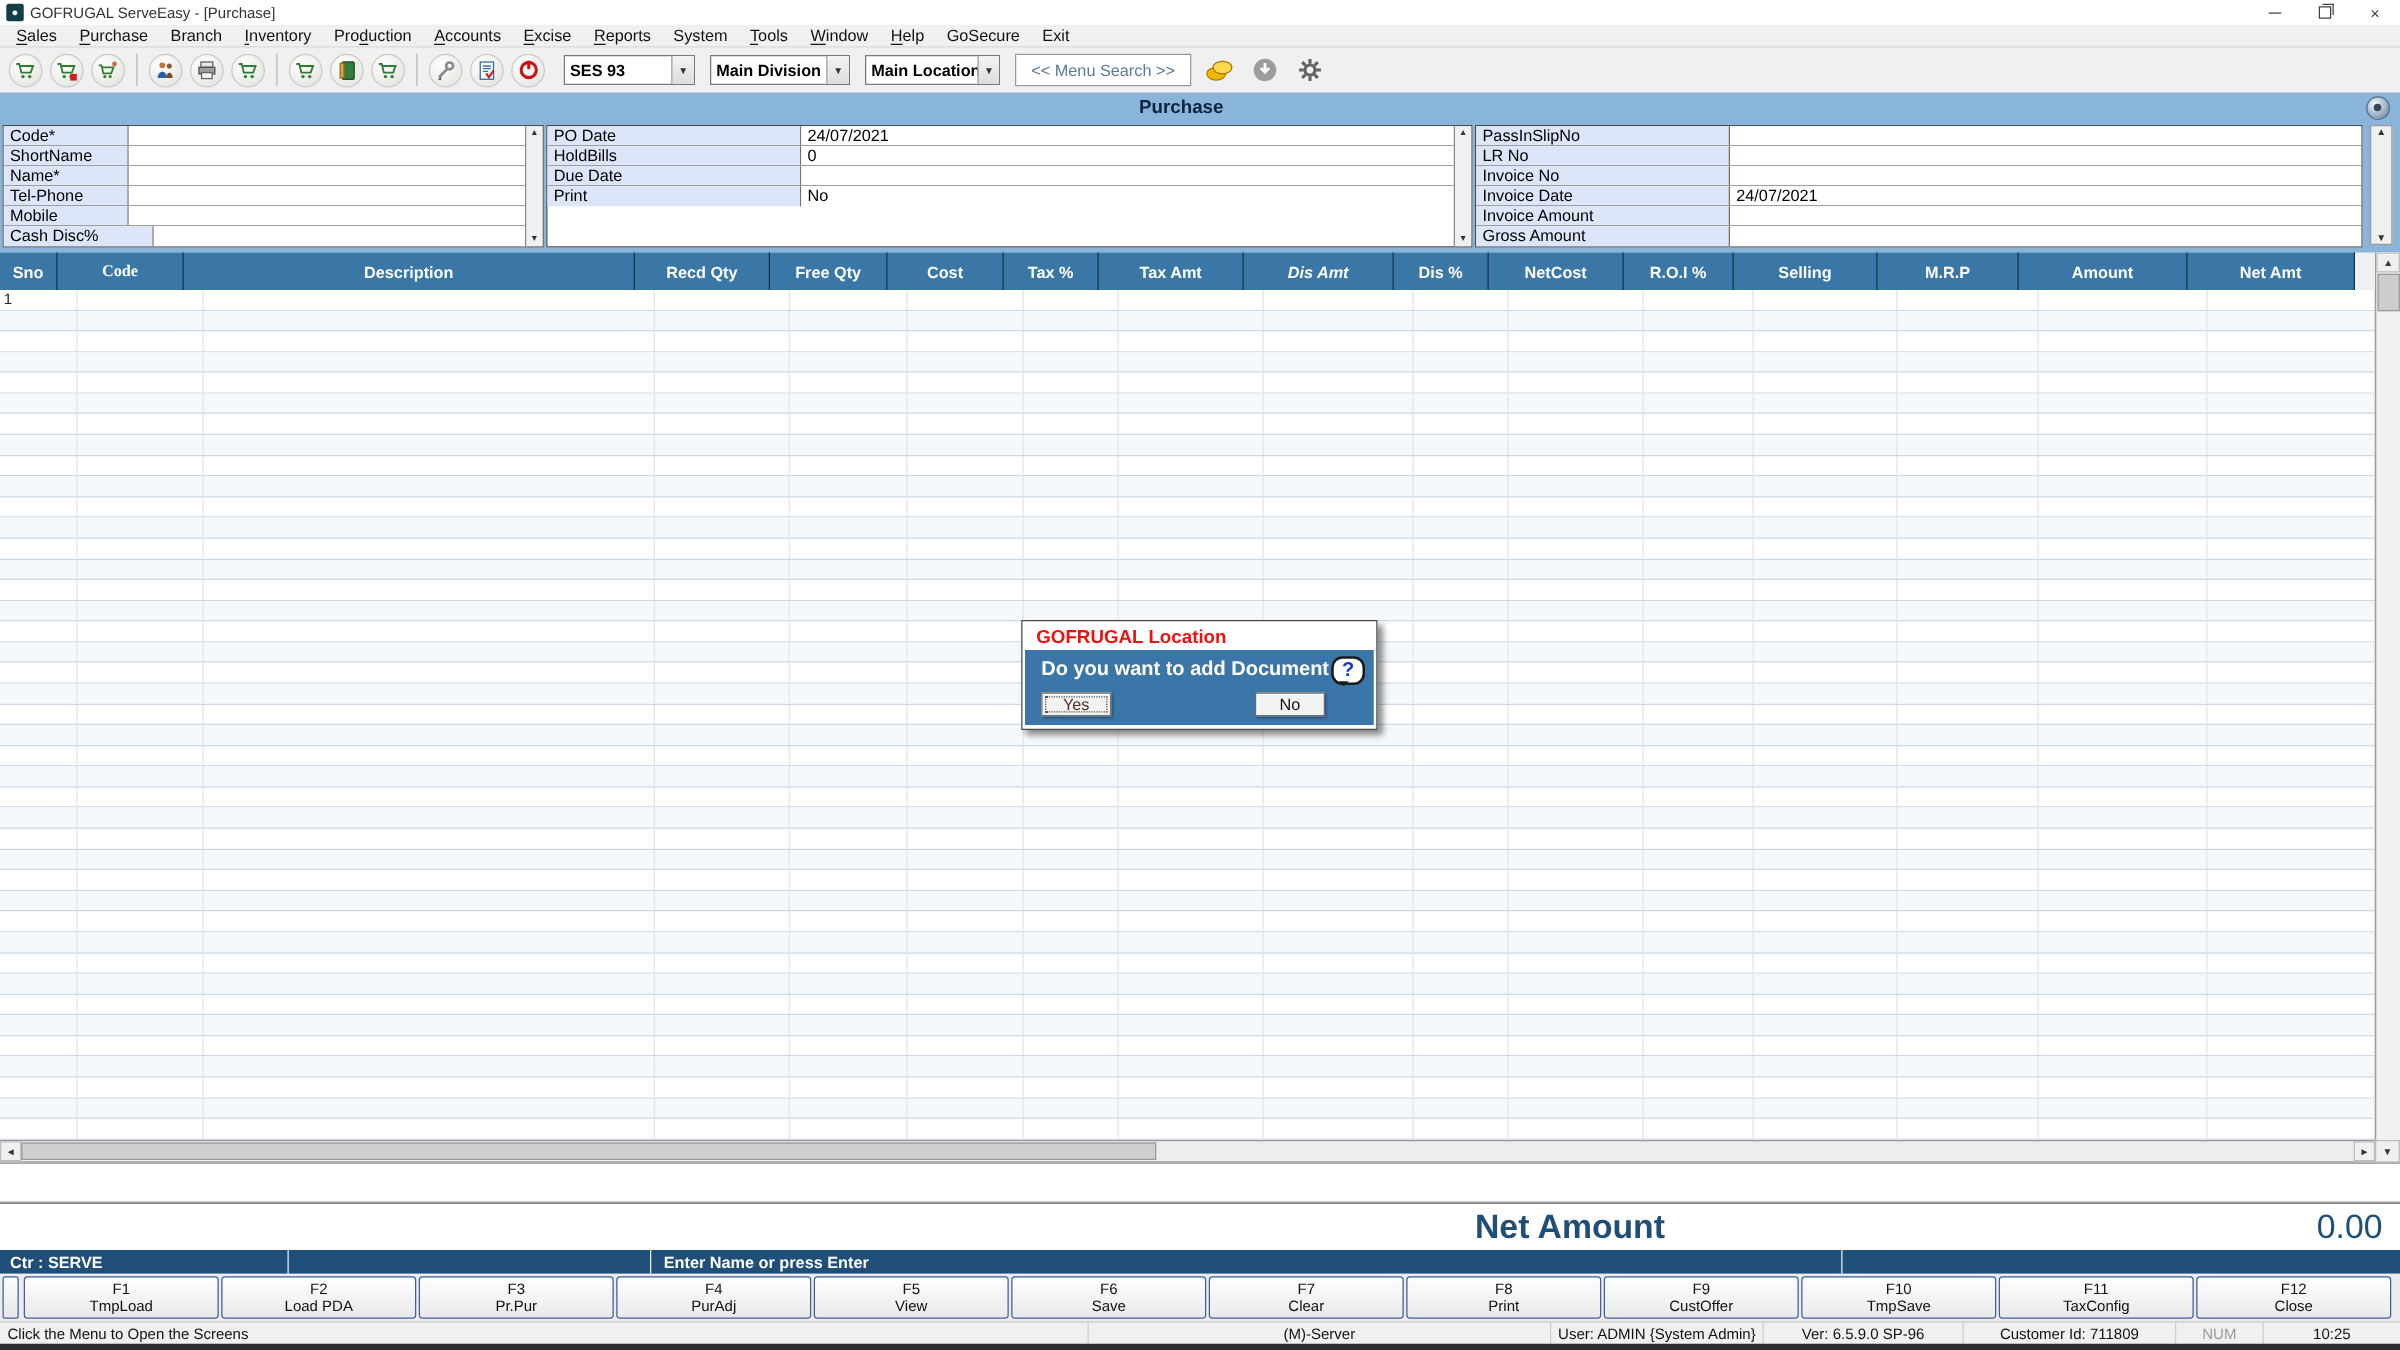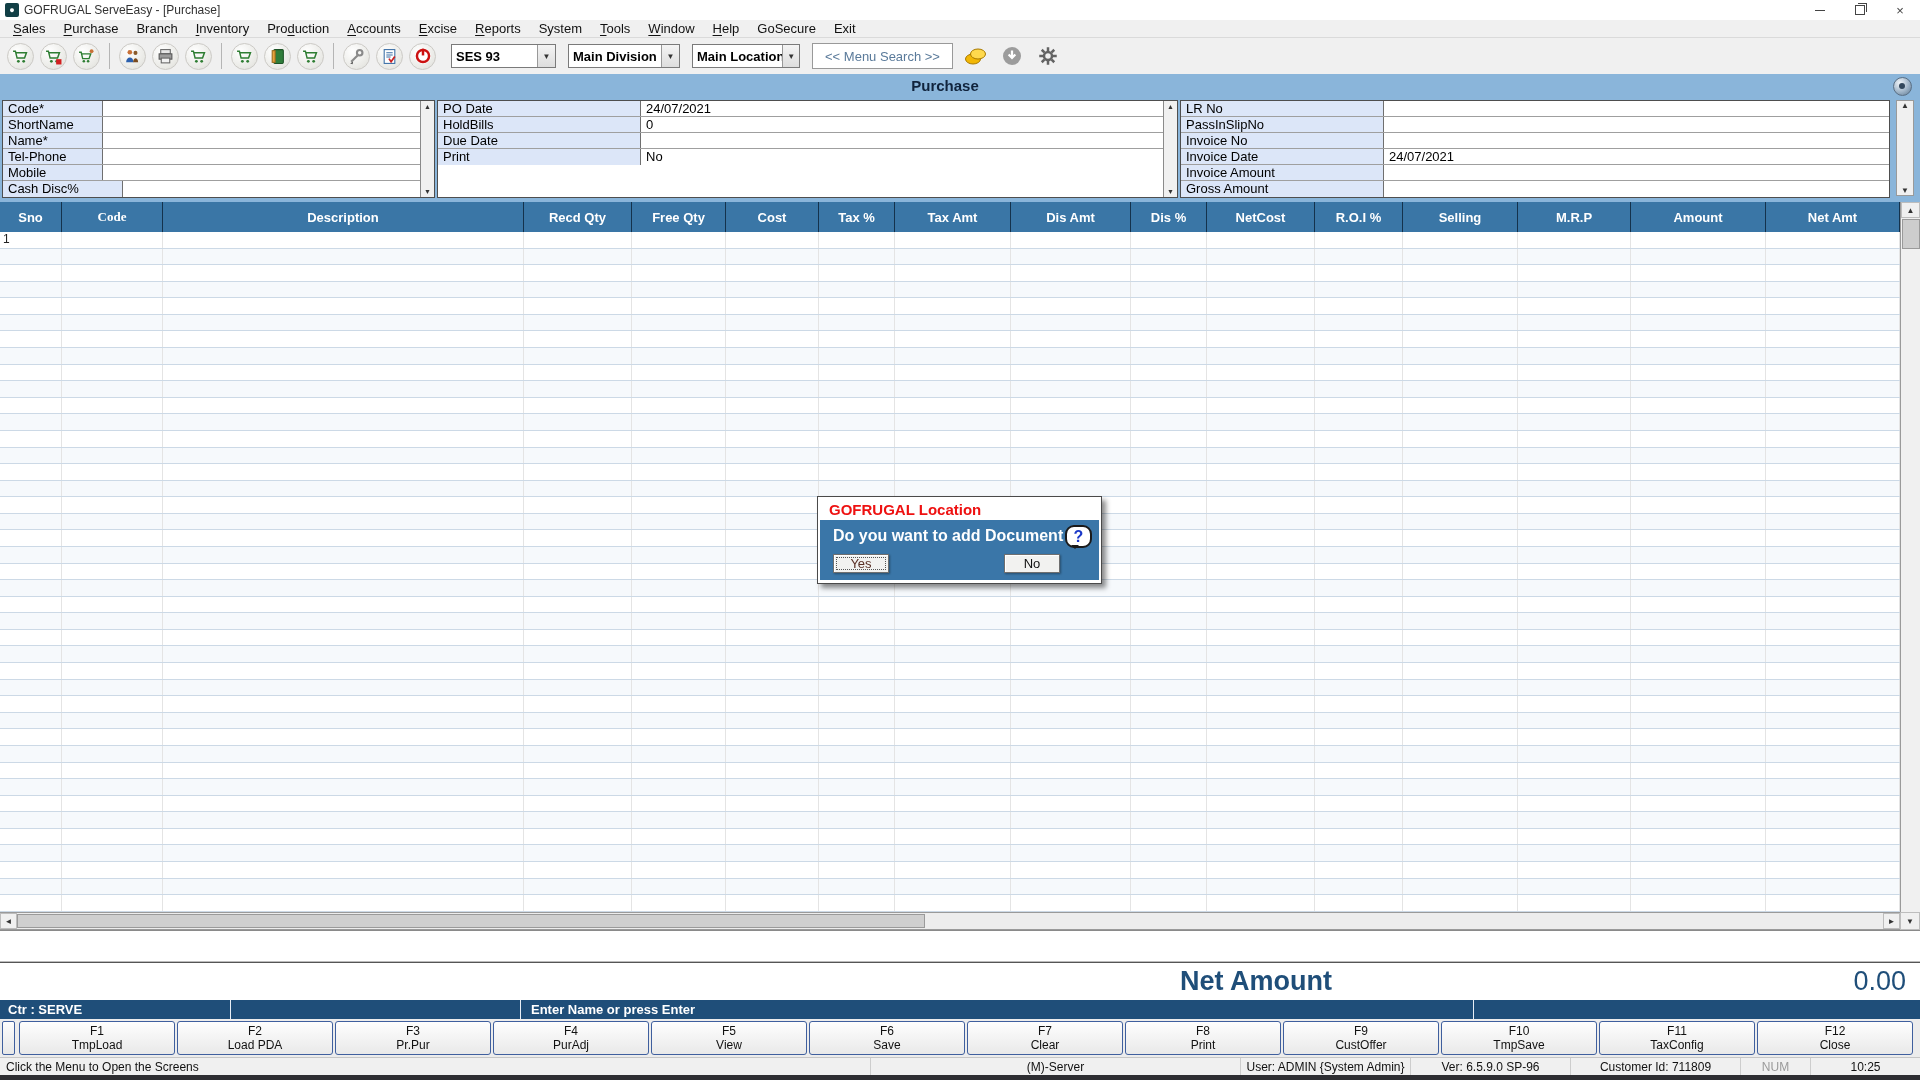--- a/index.html
+++ b/index.html
@@ -320,25 +320,25 @@
         <div class="vsb">
             <span>▲</span>
             <span>▼</span>
           </div>
       </div>
     </div>
     <div class="panel" style="left:1180px;width:710px;">
       <div class="panel-inner">
         <div class="rowscol">
             <div class="frow">
+              <div class="flabel" style="width: 203px;">PassInSlipNo</div>
+              <div class="fvalue"></div>
+            </div>
+            <div class="frow">
               <div class="flabel" style="width: 203px;">LR No</div>
-              <div class="fvalue"></div>
-            </div>
-            <div class="frow">
-              <div class="flabel" style="width: 203px;">PassInSlipNo</div>
               <div class="fvalue"></div>
             </div>
             <div class="frow">
               <div class="flabel" style="width: 203px;">Invoice No</div>
               <div class="fvalue"></div>
             </div>
             <div class="frow">
               <div class="flabel" style="width: 203px;">Invoice Date</div>
               <div class="fvalue">24/07/2021</div>
             </div>
@@ -353,29 +353,29 @@
           </div>
       </div>
     </div>
   </div>
   <div class="outersb">
       <span>▲</span>
       <span>▼</span>
     </div>
 
   <div class="ghead">
-      <div class="gh" style="width: 62px;">Sno</div>
+      <div class="gh" style="width: 46px;">Sno</div>
       <div class="gh" style="width: 101px; font-family: Liberation Serif, serif;">Code</div>
       <div class="gh" style="width: 361px;">Description</div>
       <div class="gh" style="width: 108px;">Recd Qty</div>
       <div class="gh" style="width: 94px;">Free Qty</div>
       <div class="gh" style="width: 93px;">Cost</div>
       <div class="gh" style="width: 76px;">Tax %</div>
       <div class="gh" style="width: 116px;">Tax Amt</div>
-      <div class="gh" style="width: 120px;">Dis Amt</div>
+      <div class="gh" style="width: 120px; font-style: italic;">Dis Amt</div>
       <div class="gh" style="width: 76px;">Dis %</div>
       <div class="gh" style="width: 108px;">NetCost</div>
       <div class="gh" style="width: 88px;">R.O.I %</div>
       <div class="gh" style="width: 115px;">Selling</div>
       <div class="gh" style="width: 113px;">M.R.P</div>
       <div class="gh" style="width: 135px;">Amount</div>
       <div class="gh" style="width: 134px;">Net Amt</div>
     </div>
   <div class="gbody">
       <div class="grow">

